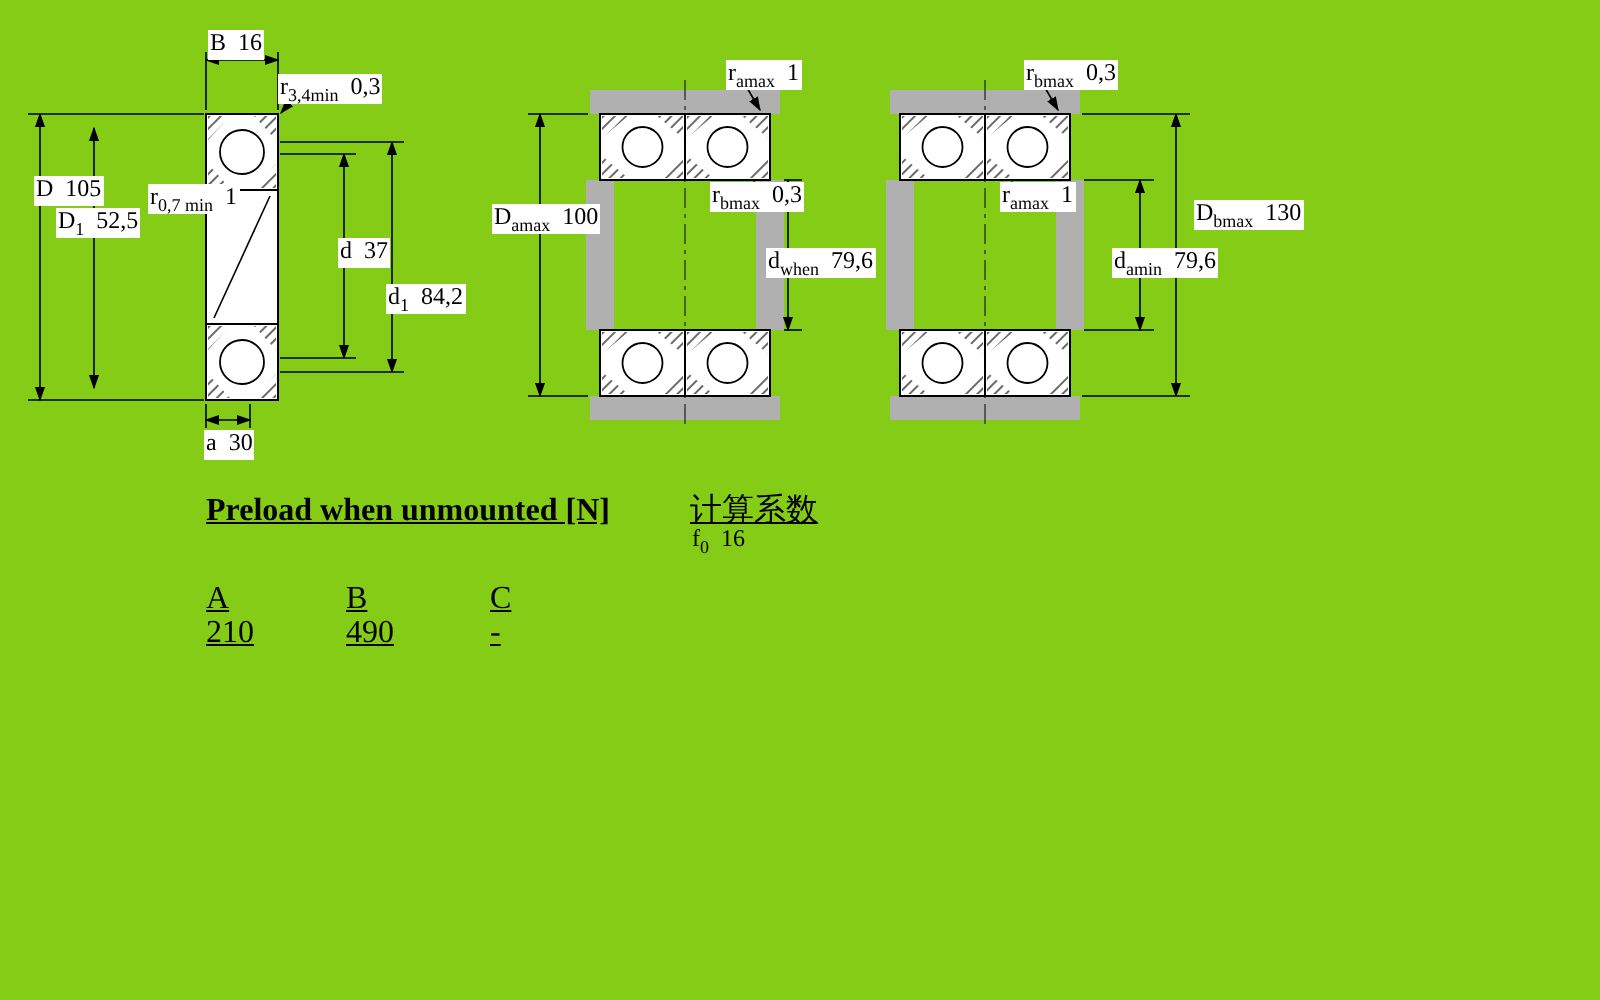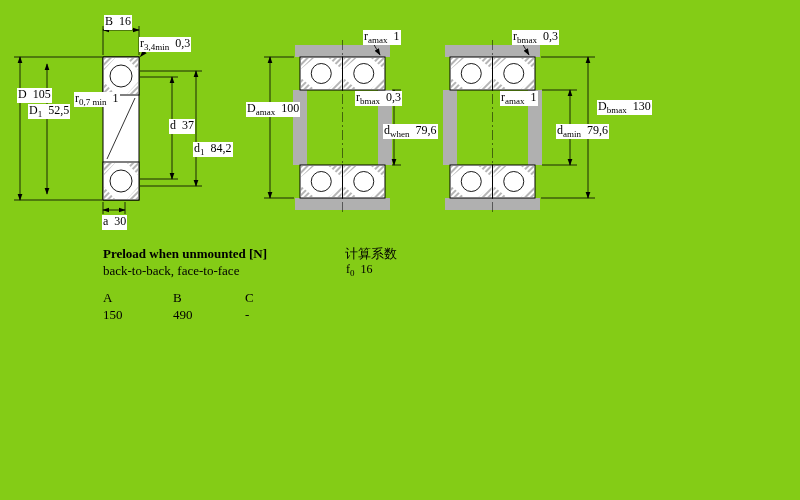--- a/index.html
+++ b/index.html
@@ -8,21 +8,21 @@
     position:relative; width:800px; height:500px; background:#84cc16;
     font-family:"Liberation Serif", serif; color:#000; overflow:hidden;
   }
   svg.draw { position:absolute; left:0; top:0; }
   .lbl {
     position:absolute; font-size:12px; line-height:1.15; white-space:nowrap;
     background:#fff; padding:0 1px; z-index:2;
   }
   .lbl sub { font-size:9px; line-height:1; }
   .lbl .v { margin-left:6px; }
-  .txt { position:absolute; font-size:13px; line-height:1.2; white-space:nowrap; z-index:2; }
+  .txt { position:absolute; font-size:16px; line-height:1.2; white-space:nowrap; z-index:2;text-decoration:underline; }
   .bold { font-weight:bold; }
 </style>
 </head>
 <body>
 
 <div class="page">
 
   <svg class="draw" width="800" height="240" viewBox="0 0 800 240">
     <defs>
       <pattern id="hatch" width="4" height="4" patternUnits="userSpaceOnUse" patternTransform="rotate(45)">
@@ -167,27 +167,26 @@
     <span>r</span><sub>amax</sub><span class="v">1</span>
   </div>
   <div class="lbl" style="left:597px;top:100px">
     <span>D</span><sub>bmax</sub><span class="v">130</span>
   </div>
   <div class="lbl" style="left:556px;top:124px">
     <span>d</span><sub>amin</sub><span class="v">79,6</span>
   </div>
 
   <div class="txt bold" style="left:103px;top:246px">Preload when unmounted [N]</div>
-  <div class="txt" style="left:103px;top:263px">back-to-back, face-to-face</div>
 
   <div class="txt" style="left:345px;top:246px">计算系数</div>
   <div class="lbl" style="left:345px;top:263px;background:transparent">
     <span>f</span><sub>0</sub><span class="v">16</span>
   </div>
 
   <div class="txt" style="left:103px;top:290px">A</div>
   <div class="txt" style="left:173px;top:290px">B</div>
   <div class="txt" style="left:245px;top:290px">C</div>
-  <div class="txt" style="left:103px;top:307px">150</div>
+  <div class="txt" style="left:103px;top:307px">210</div>
   <div class="txt" style="left:173px;top:307px">490</div>
   <div class="txt" style="left:245px;top:307px">-</div>
 
 </div>
 
 </body></html>

